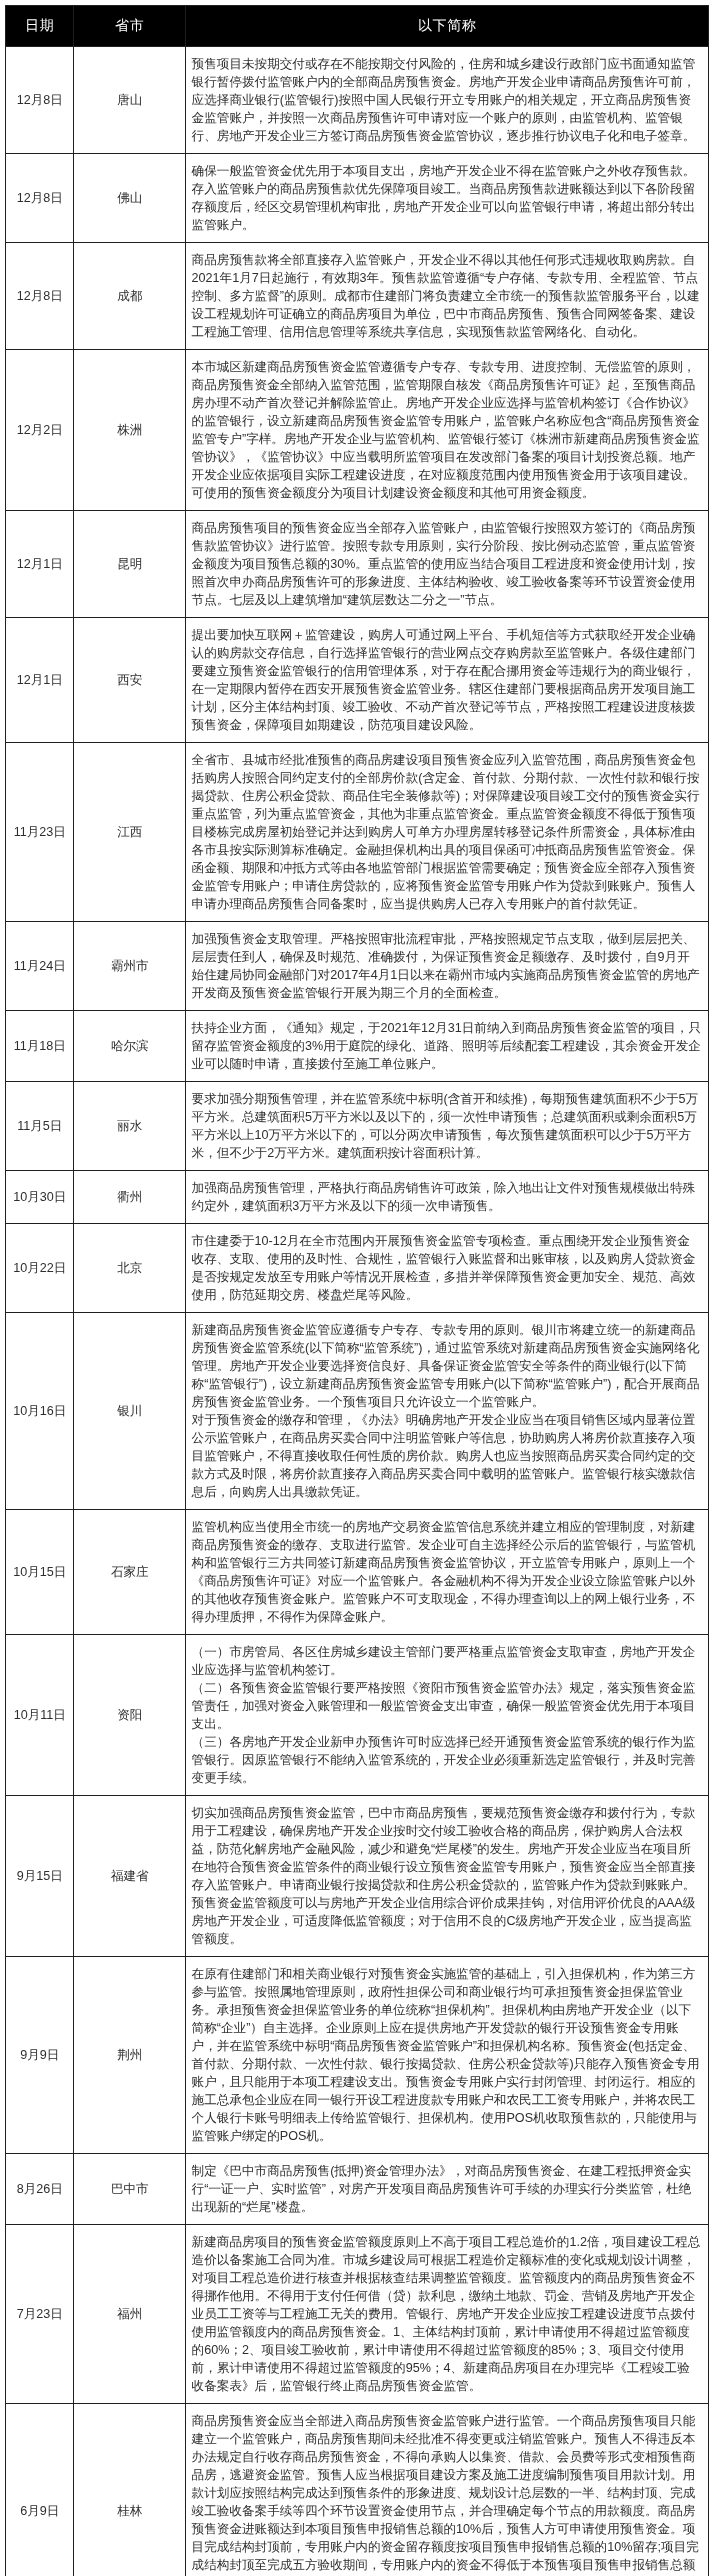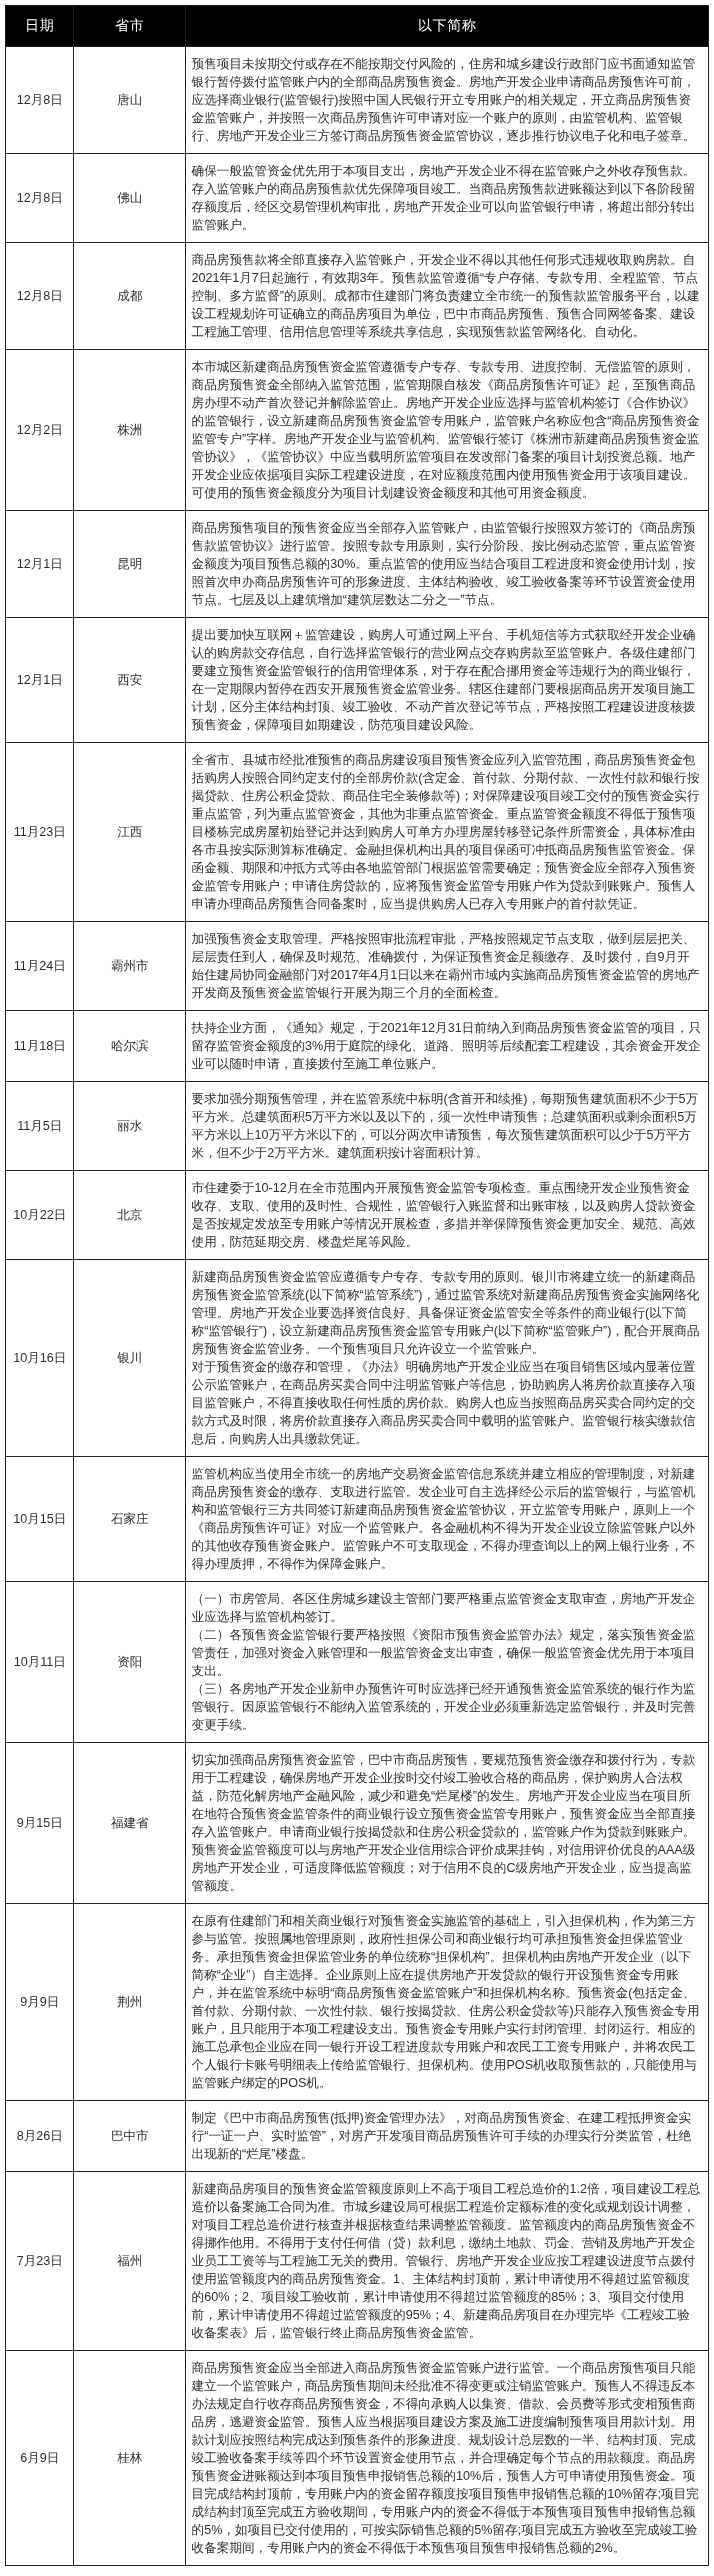--- a/index.html
+++ b/index.html
@@ -139,20 +139,27 @@
           </td>
   </tr>
         <tr>
     <td class="date">11月5日</td>
     <td class="city">丽水</td>
     <td class="content">
             <p>要求加强分期预售管理，并在监管系统中标明(含首开和续推)，每期预售建筑面积不少于5万平方米。总建筑面积5万平方米以及以下的，须一次性申请预售；总建筑面积或剩余面积5万平方米以上10万平方米以下的，可以分两次申请预售，每次预售建筑面积可以少于5万平方米，但不少于2万平方米。建筑面积按计容面积计算。</p>
           </td>
   </tr>
         <tr>
+    <td class="date">10月30日</td>
+    <td class="city">衢州</td>
+    <td class="content">
+            <p>加强商品房预售管理，严格执行商品房销售许可政策，除入地出让文件对预售规模做出特殊约定外，建筑面积3万平方米及以下的须一次申请预售。</p>
+          </td>
+  </tr>
+        <tr>
     <td class="date">10月22日</td>
     <td class="city">北京</td>
     <td class="content">
             <p>市住建委于10-12月在全市范围内开展预售资金监管专项检查。重点围绕开发企业预售资金收存、支取、使用的及时性、合规性，监管银行入账监督和出账审核，以及购房人贷款资金是否按规定发放至专用账户等情况开展检查，多措并举保障预售资金更加安全、规范、高效使用，防范延期交房、楼盘烂尾等风险。</p>
           </td>
   </tr>
         <tr>
     <td class="date">10月16日</td>
     <td class="city">银川</td>
     <td class="content">

